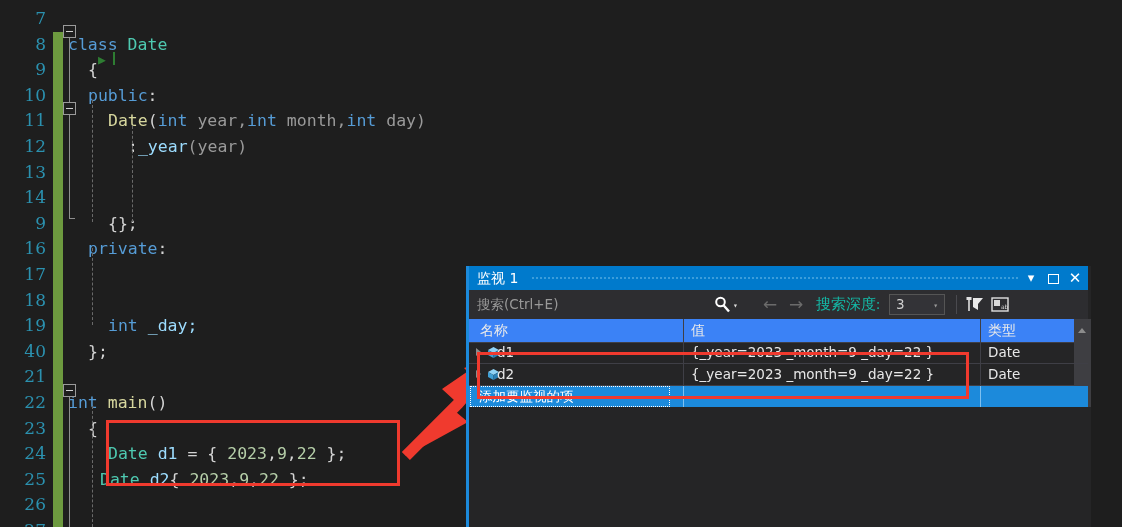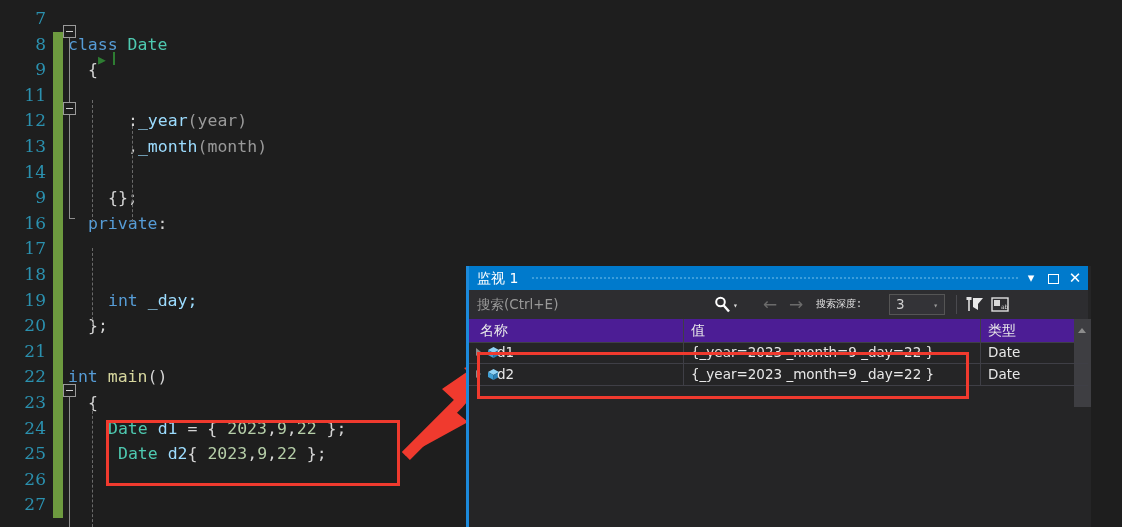--- a/index.html
+++ b/index.html
@@ -100,41 +100,41 @@
     font-family:"DejaVu Sans","Liberation Sans",sans-serif;
     font-size:13.5px;line-height:23px;padding-left:5px;box-sizing:border-box;
   }
   .srch-ic{position:absolute;left:244px;top:5px;width:19px;height:19px;}
   .srch-dd{position:absolute;left:264px;top:11px;color:#ddd;font-size:8px;}
   .nav-a{position:absolute;top:4px;color:#6b6b6b;font-size:17px;
          font-family:"DejaVu Sans","Liberation Sans",sans-serif;line-height:21px;}
   .nav-a.bk{left:294px;}
   .nav-a.fw{left:320px;}
   .depth-lbl{
-    position:absolute;left:347px;top:4px;color:#e5e5e5;font-size:10px;line-height:21px;
-    font-family:Liberation Mono, monospace;
+    position:absolute;left:347px;top:4px;color:#14b8a6;font-size:15px;line-height:21px;
+    font-family:Liberation Serif, serif;
   }
   .depth-box{
     position:absolute;left:420px;top:4px;width:56px;height:21px;
     background:#333337;border:1px solid #555;box-sizing:border-box;
   }
   .depth-val{
     position:absolute;left:6px;top:0;height:19px;line-height:19px;
     color:#cfcfcf;font-size:13.5px;
     font-family:"DejaVu Sans","Liberation Sans",sans-serif;
   }
   .depth-ar{position:absolute;right:6px;top:6px;color:#9a9a9a;font-size:8px;}
   .tb-sep{position:absolute;left:487px;top:5px;width:1px;height:19px;background:#4a4a4f;}
   .tb-ic{position:absolute;top:5px;width:21px;height:19px;}
   .tb-ic.pin{left:495px;}
   .tb-ic.hex{left:521px;}
 
   .cols{
     position:absolute;left:0;top:53px;width:619px;height:23px;
-    background:#4c1d95;border-bottom:1px solid #3f3f46;
+    background:#3b82f6;border-bottom:1px solid #3f3f46;
   }
   .col{
     position:absolute;top:0;height:23px;line-height:23px;color:#eaeaea;font-size:14px;
     font-family:"DejaVu Sans","Liberation Sans",sans-serif;
   }
   .col-sep{position:absolute;top:0;width:1px;height:23px;background:#3f3f46;}
   .scroll-up{
     position:absolute;right:0;top:53px;width:17px;height:23px;background:#3e3e42;
   }
   .scroll-up:after{
@@ -194,32 +194,37 @@
           <div class="gutter-num">8</div>
           <div class="chg"></div>
           <div class="codetext" style="left: 68px;"><span class="kw">class </span><span class="ty">Date</span></div>
         </div>
         <div class="crow" style="top: 0px; height: 25.6px;">
           <div class="gutter-num">9</div>
           <div class="chg"></div>
           <div class="codetext" style="left: 88px;"><span class="brc">{</span></div>
         </div>
         <div class="crow" style="top: 0px; height: 25.6px;">
+          <div class="gutter-num">10</div>
+          <div class="chg"></div>
+          <div class="codetext" style="left: 88px;"><span class="kw">public</span><span class="pun">:</span></div>
+        </div>
+        <div class="crow" style="top: 0px; height: 25.6px;">
           <div class="gutter-num">11</div>
           <div class="chg"></div>
+          <div class="codetext" style="left: 108px;"><span class="fn">Date</span><span class="pun">(</span><span class="kw">int</span><span class="pl"> year,</span><span class="kw">int</span><span class="pl"> month,</span><span class="kw">int</span><span class="pl"> day)</span></div>
         </div>
         <div class="crow" style="top: 0px; height: 25.6px;">
           <div class="gutter-num">12</div>
           <div class="chg"></div>
           <div class="codetext" style="left: 128px;"><span class="pun">:</span><span class="id">_year</span><span class="pl">(year)</span></div>
         </div>
         <div class="crow" style="top: 0px; height: 25.6px;">
           <div class="gutter-num">13</div>
           <div class="chg"></div>
-          <div class="codetext" style="left: 128px;"><span class="pun">,</span><span class="id">_month</span><span class="pl">(month)</span></div>
         </div>
         <div class="crow" style="top: 0px; height: 25.6px;">
           <div class="gutter-num">14</div>
           <div class="chg"></div>
         </div>
         <div class="crow" style="top: 0px; height: 25.6px;">
           <div class="gutter-num">9</div>
           <div class="chg"></div>
           <div class="codetext" style="left: 108px;"><span class="brc">{};</span></div>
         </div>
@@ -235,21 +240,21 @@
         <div class="crow" style="top: 0px; height: 25.6px;">
           <div class="gutter-num">18</div>
           <div class="chg"></div>
         </div>
         <div class="crow" style="top: 0px; height: 25.6px;">
           <div class="gutter-num">19</div>
           <div class="chg"></div>
           <div class="codetext" style="left: 108px;"><span class="kw">int</span><span class="pun"> </span><span class="id">_day;</span></div>
         </div>
         <div class="crow" style="top: 0px; height: 25.6px;">
-          <div class="gutter-num">20</div>
+          <div class="gutter-num">40</div>
           <div class="chg"></div>
           <div class="codetext" style="left: 88px;"><span class="brc">};</span></div>
         </div>
         <div class="crow" style="top: 0px; height: 25.6px;">
           <div class="gutter-num">21</div>
           <div class="chg"></div>
           <div class="codetext" style="left: 68px;"></div>
         </div>
         <div class="crow" style="top: 0px; height: 25.6px;">
           <div class="gutter-num">22</div>
@@ -262,21 +267,21 @@
           <div class="codetext" style="left: 88px;"><span class="brc">{</span></div>
         </div>
         <div class="crow" style="top: 0px; height: 25.6px;">
           <div class="gutter-num">24</div>
           <div class="chg"></div>
           <div class="codetext" style="left: 108px;"><span class="ty">Date</span><span class="pun"> </span><span class="id">d1</span><span class="pun"> = { </span><span class="num">2023</span><span class="pun">,</span><span class="num">9</span><span class="pun">,</span><span class="num">22</span><span class="pun"> };</span></div>
         </div>
         <div class="crow" style="top: 0px; height: 25.6px;">
           <div class="gutter-num">25</div>
           <div class="chg"></div>
-          <div class="codetext" style="left: 118px;"><span class="ty">Date</span><span class="pun"> </span><span class="id">d2</span><span class="pun">{ </span><span class="num">2023</span><span class="pun">,</span><span class="num">9</span><span class="pun">,</span><span class="num">22</span><span class="pun"> };</span></div>
+          <div class="codetext" style="left: 100px;"><span class="ty">Date</span><span class="pun"> </span><span class="id">d2</span><span class="pun">{ </span><span class="num">2023</span><span class="pun">,</span><span class="num">9</span><span class="pun">,</span><span class="num">22</span><span class="pun"> };</span></div>
         </div>
         <div class="crow" style="top: 0px; height: 25.6px;">
           <div class="gutter-num">26</div>
           <div class="chg"></div>
           <div class="codetext" style="left: 68px;"></div>
         </div>
         <div class="crow" style="top: 0px; height: 25.6px;">
           <div class="gutter-num">27</div>
           <div class="chg"></div>
           <div class="codetext" style="left: 68px;"></div>
@@ -377,20 +382,26 @@
             <polygon points="6.5,1 12,4 6.5,7 1,4" fill="#8fd2f5"></polygon>
             <polygon points="1,4 6.5,7 6.5,12 1,9" fill="#3f9fd4"></polygon>
             <polygon points="12,4 6.5,7 6.5,12 12,9" fill="#2a7fb5"></polygon>
           </svg>
           <div class="cell name">d2</div>
           <div class="rsep" style="left: 214px;"></div>
           <div class="cell val">{_year=2023 _month=9 _day=22 }</div>
           <div class="rsep" style="left: 511px;"></div>
           <div class="cell typ">Date</div>
         </div>
+        <div class="wrow sel">
+          <div class="sel-dotted"></div>
+          <div class="sel-text">添加要监视的项</div>
+          <div class="rsep" style="left:214px;background:#7ec0f0"></div>
+          <div class="rsep" style="left:511px;background:#7ec0f0"></div>
+        </div>
       </div>
 
     <div class="watch-body"></div>
   </div>
 
   <div class="watch-hl"></div>
 
 </div>
 
 </body></html>

